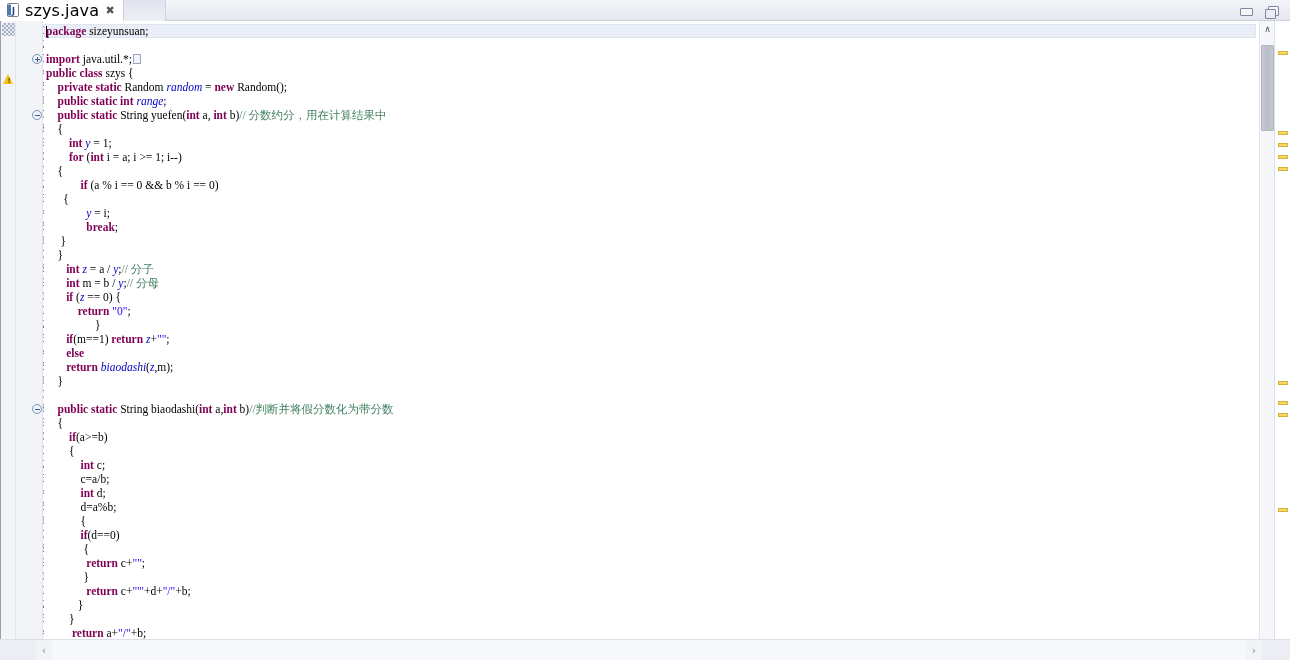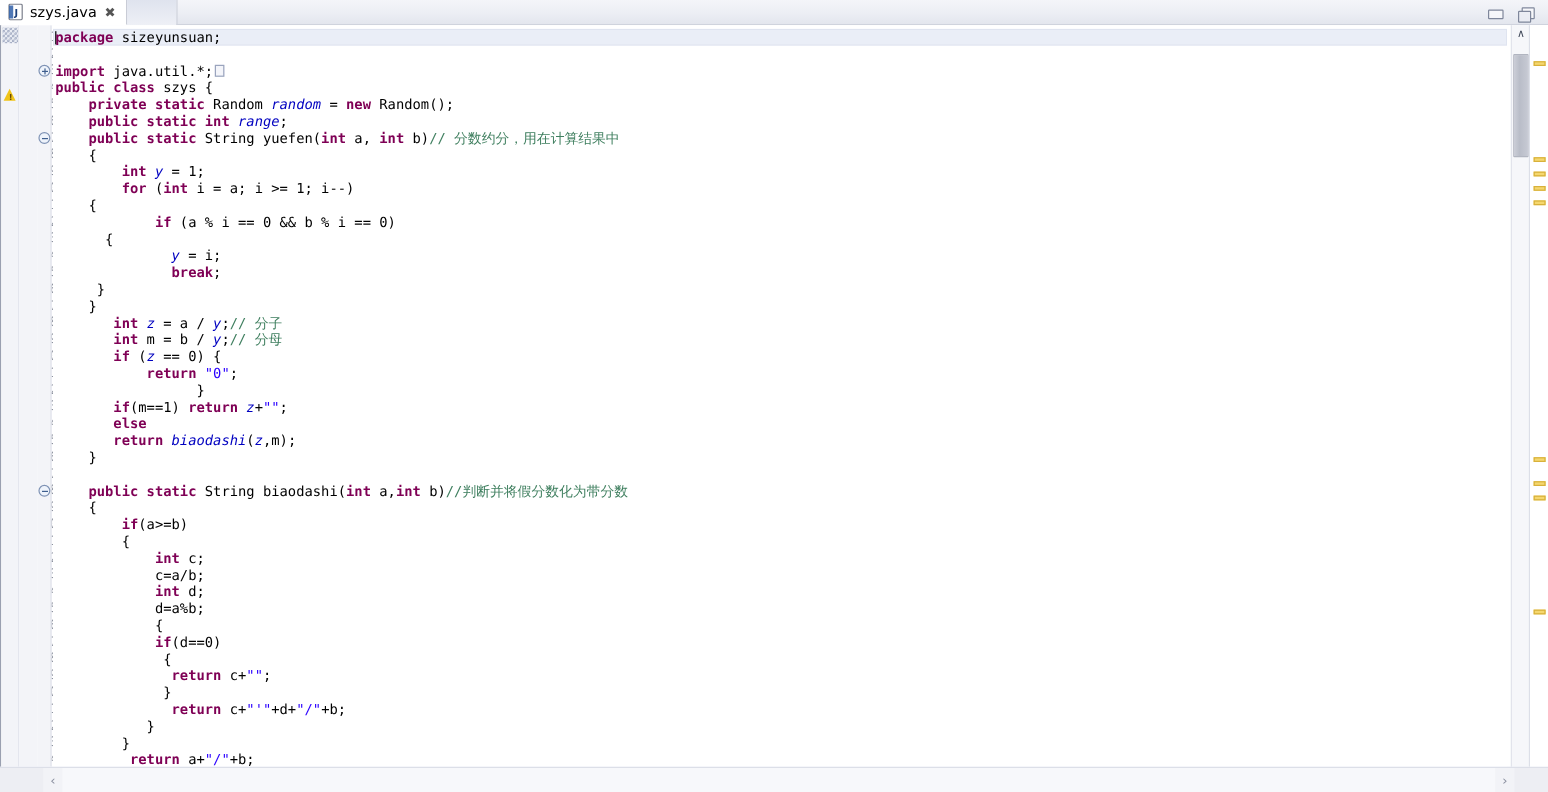--- a/index.html
+++ b/index.html
@@ -40,21 +40,21 @@
     border-bottom: 1px solid #ffffff;
     font-size: 12px;
     color: #000000;
     cursor: default;
   }
   .tab-icon {
     width: 14px; height: 14px;
     position: relative;
     display: inline-block;
   }
-  .tab-label { font-size: 12px; color: #000; letter-spacing: .1px; }
+  .tab-label { font-size: 16px; color: #000; letter-spacing: .1px; }
   .tab-close {
     font-size: 11px; color: #555;
     width: 12px; text-align: center;
     line-height: 1;
     font-family: "DejaVu Sans", sans-serif;
   }
   .tab-trail {
     width: 42px; height: 21px;
     background: linear-gradient(to bottom,#dfe3ee,#eef0f6);
     border-right: 1px solid #cfd3dd;
@@ -176,20 +176,21 @@
     background: #ffffff;
     font-family: "DejaVu Sans Mono", monospace;
     font-size: 11.5px;
     white-space: pre;
     overflow: hidden;
   }
   .cline {
     height: 14px; line-height: 14px;
     padding-left: 2px;
     color: #000000;
+    font-family: Liberation Serif, serif;
   }
   .cline.hl {
     background: #eaeef7;
     box-shadow: inset 0 0 0 1px #dfe4f0;
   }
 
   .kw   { color: #7f0055; font-weight: bold; }
   .str  { color: #2a00ff; }
   .cmt  { color: #3f7f5f; margin-top: 13px; }
   .fld  { color: #0000c0; font-style: italic; }

